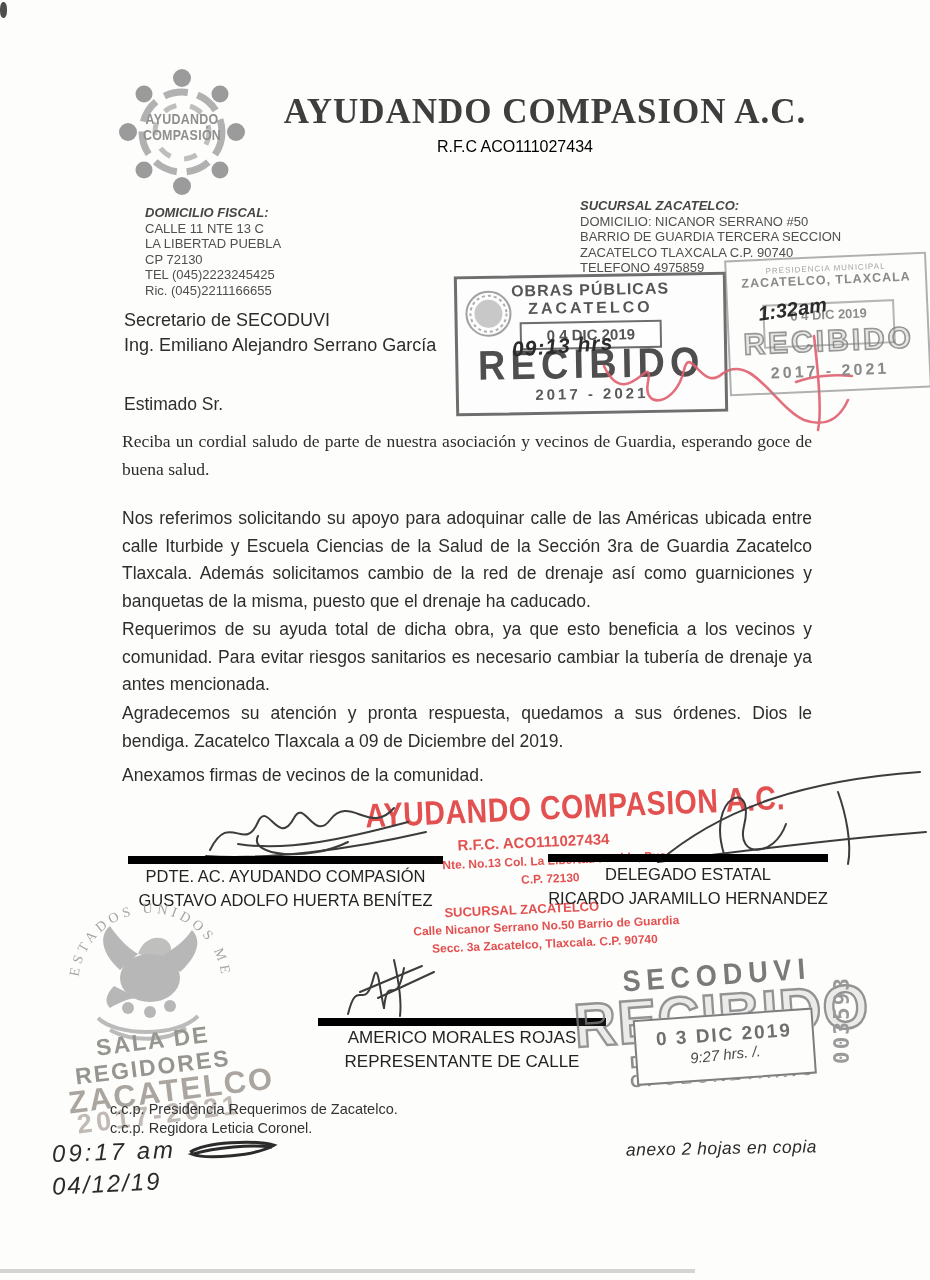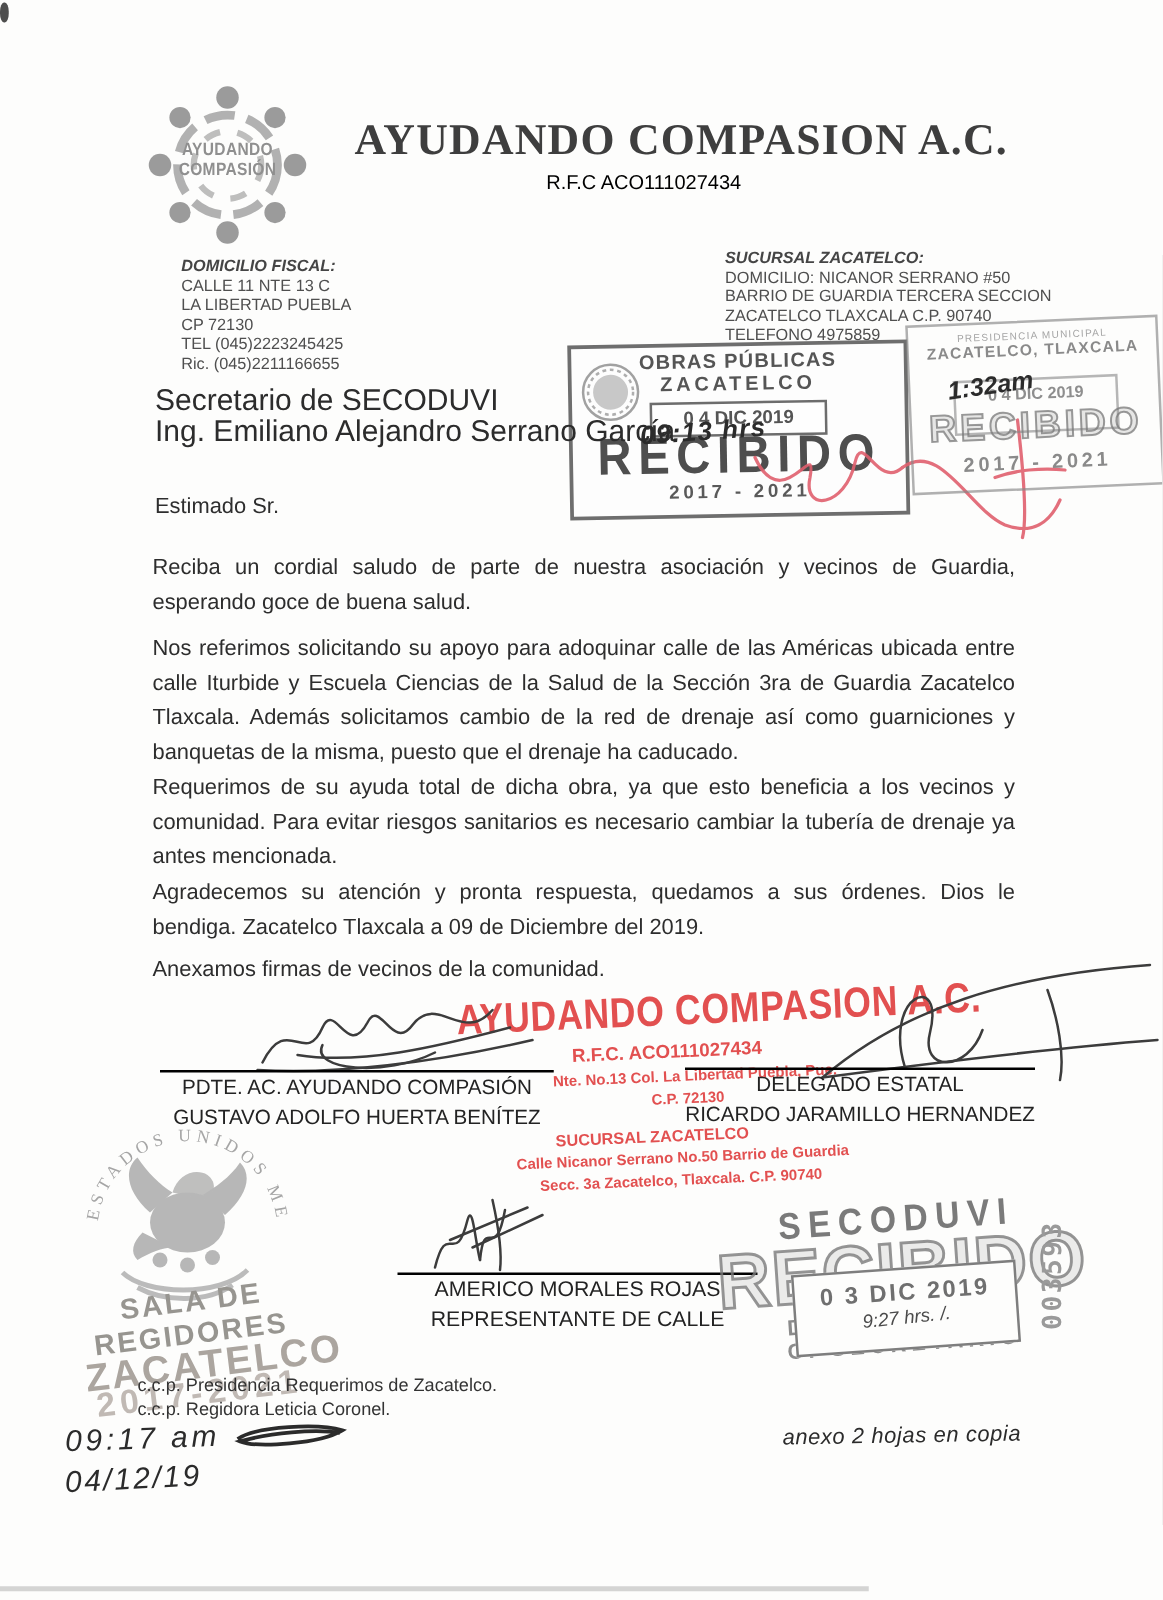--- a/index.html
+++ b/index.html
@@ -15,24 +15,24 @@
   .logo-wrap{left:112px;top:62px;width:140px;height:140px;}
   .logo-text{position:absolute;left:0;top:50px;width:140px;text-align:center;color:#8f8f8f;font-weight:bold;font-size:13.5px;line-height:15px;letter-spacing:.3px;transform:scale(.92,1.05);}
 
   
   .addr{font-size:13px;line-height:15.5px;color:#4f4f4f;}
   .addr .hd{font-weight:bold;color:#454545;font-style:italic;}
   .addr-left{left:145px;top:205px;}
   .addr-right{left:580px;top:198px;}
 
   
-  .recipient{left:124px;top:308px;font-size:24px;line-height:25px;color:#2c2c2c;}
+  .recipient{left:124px;top:308px;font-size:18px;line-height:25px;color:#2c2c2c;}
   .salutation{left:124px;top:394px;font-size:17.5px;}
   .body-par{left:122px;width:690px;font-size:17.5px;line-height:27.5px;text-align:justify;color:#2d2d2d;}
-  .p1{top:440px;} .p2{top:505px;} .p3{top:616px;} .p4{top:700px;} .p5{top:762px;width:600px;text-align:left;}
+  .p1{top:428px;font-family:Liberation Serif, serif;} .p2{top:505px;} .p3{top:616px;} .p4{top:700px;} .p5{top:762px;width:600px;text-align:left;}
 
   
   .stamp-date-box{border:2px solid #6d6d6d;font-weight:bold;text-align:center;background:rgba(255,255,255,.5);}
   .outline-txt{color:rgba(130,130,130,.18);-webkit-text-stroke:1.6px rgba(120,120,120,.75);font-weight:bold;}
 
   
   .stamp-obras{left:455px;top:274px;width:266px;height:134px;border:3px solid #6e6e6e;transform:rotate(-1deg);text-align:center;color:#555;background:rgba(255,255,255,.25);}
   .stamp-obras .l1{font-size:16px;font-weight:bold;letter-spacing:1px;margin-top:4px;}
   .stamp-obras .l2{font-size:16px;font-weight:bold;letter-spacing:3px;}
   .stamp-obras .dbox{position:absolute;left:62px;top:44px;width:138px;height:24px;line-height:24px;font-size:15px;color:#555;}
@@ -49,21 +49,21 @@
   .stamp-pres .yrs{position:absolute;left:0;top:104px;width:100%;font-size:16px;font-weight:bold;letter-spacing:3px;color:#8a8a8a;}
   .pres-time{left:758px;top:298px;font-size:20px;color:#4a5aa8;transform:rotate(-8deg);font-style:italic;font-weight:bold;}
 
   
   .red-stamp{left:348px;top:790px;width:520px;transform:rotate(-2.5deg);color:rgba(222,56,56,.88);}
   .red-stamp .big{font-size:28px;font-weight:bold;letter-spacing:.5px;transform:scale(1.02,1.2);white-space:nowrap;}
   .red-stamp .rs{position:absolute;font-weight:bold;white-space:nowrap;}
 
   
   .sig-block{font-size:16.5px;line-height:24px;text-align:center;color:#232323;}
-  .sig-line{border-top:2px solid #000000;}
+  .sig-line{border-top:8px solid #000000;}
   .sig-left{left:128px;top:856px;width:315px;}
   .sig-right{left:548px;top:854px;width:280px;}
   .sig-center{left:318px;top:1018px;width:288px;font-size:17px;}
 
   
   .sala{left:66px;top:1026px;transform:rotate(-7deg);color:#979590;line-height:26px;}
   .sala .s1{font-size:23px;font-weight:bold;letter-spacing:2px;margin-left:34px;}
   .sala .s2{font-size:23px;font-weight:bold;letter-spacing:2px;margin-left:10px;}
   .sala .s3{font-size:31px;font-weight:bold;letter-spacing:2px;color:#aba59f;}
   .sala .s4{font-size:27px;font-weight:bold;letter-spacing:4px;color:#c0b9b4;margin-top:-4px;margin-left:6px;}

